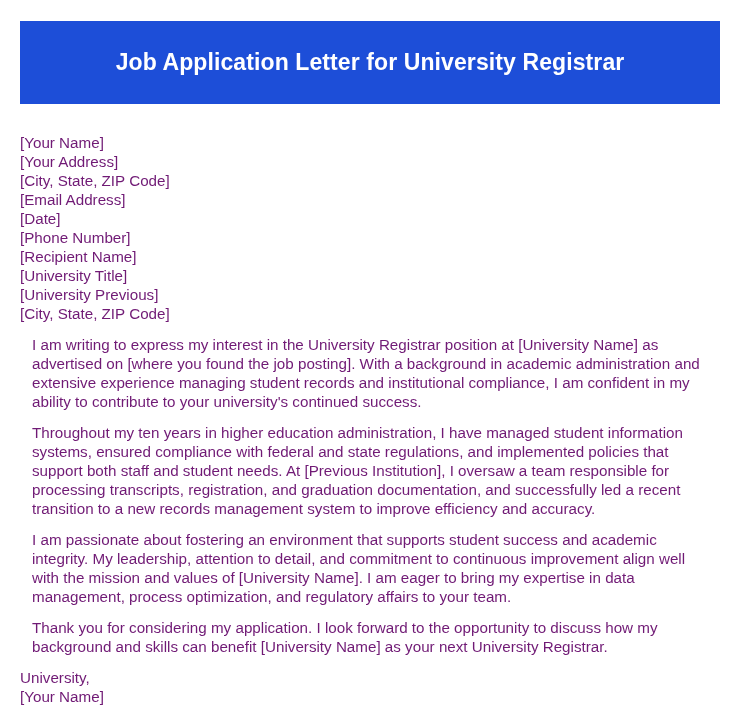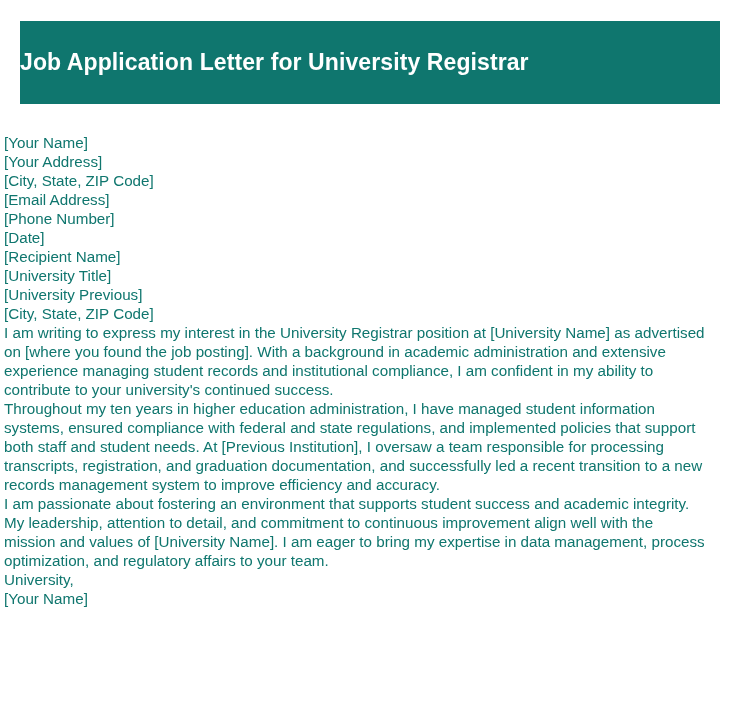--- a/index.html
+++ b/index.html
@@ -20,90 +20,91 @@
     height: 705px;
     background: #ffffff;
   }
 
   .header-bar {
     position: absolute;
     left: 20px;
     top: 21px;
     width: 700px;
     height: 83px;
-    background: #0f766e;
+    background: #1d4ed8;
     display: flex;
     align-items: center;
-    justify-content: flex-start;
+    justify-content: center;
     box-sizing: border-box;
   }
 
   .header-title {
     color: #ffffff;
     font-size: 23px;
     font-weight: bold;
     letter-spacing: 0.1px;
     text-align: center;
     line-height: 1.2;
     font-family: "Liberation Sans", sans-serif;
   }
 
   .letter-body {
     position: absolute;
-    left: 4px;
+    left: 20px;
     top: 133px;
     width: 704px;
-    color: #0f766e;
+    color: #701a75;
     font-size: 15.2px;
     line-height: 19px;
     font-family: "Liberation Sans", sans-serif;
     text-align: left;
   }
 
   .line {
     display: block;
     white-space: nowrap;
   }
 
   .para {
     display: block;
-    margin: 0;
+    margin: 12px;
     padding: 0;
   }
 </style>
 </head>
 <body>
 
 <div class="page">
 
   <div class="header-bar">
     <div class="header-title">Job Application Letter for University Registrar</div>
   </div>
 
   <div class="letter-body">
 
     <div>
       <span class="line">[Your Name]</span>
       <span class="line">[Your Address]</span>
       <span class="line">[City, State, ZIP Code]</span>
       <span class="line">[Email Address]</span>
+      <span class="line">[Date]</span>
       <span class="line">[Phone Number]</span>
-      <span class="line">[Date]</span>
     </div>
 
     <div>
       <span class="line">[Recipient Name]</span>
       <span class="line">[University Title]</span>
       <span class="line">[University Previous]</span>
       <span class="line">[City, State, ZIP Code]</span>
     </div>
 
 
     <p class="para">I am writing to express my interest in the University Registrar position at [University Name] as advertised on [where you found the job posting]. With a background in academic administration and extensive experience managing student records and institutional compliance, I am confident in my ability to contribute to your university's continued success.</p>
     <p class="para">Throughout my ten years in higher education administration, I have managed student information systems, ensured compliance with federal and state regulations, and implemented policies that support both staff and student needs. At [Previous Institution], I oversaw a team responsible for processing transcripts, registration, and graduation documentation, and successfully led a recent transition to a new records management system to improve efficiency and accuracy.</p>
     <p class="para">I am passionate about fostering an environment that supports student success and academic integrity. My leadership, attention to detail, and commitment to continuous improvement align well with the mission and values of [University Name]. I am eager to bring my expertise in data management, process optimization, and regulatory affairs to your team.</p>
+    <p class="para">Thank you for considering my application. I look forward to the opportunity to discuss how my background and skills can benefit [University Name] as your next University Registrar.</p>
 
     <div class="line">University,</div>
     <div class="line">[Your Name]</div>
 
   </div>
 
 </div>
 
 </body></html>

